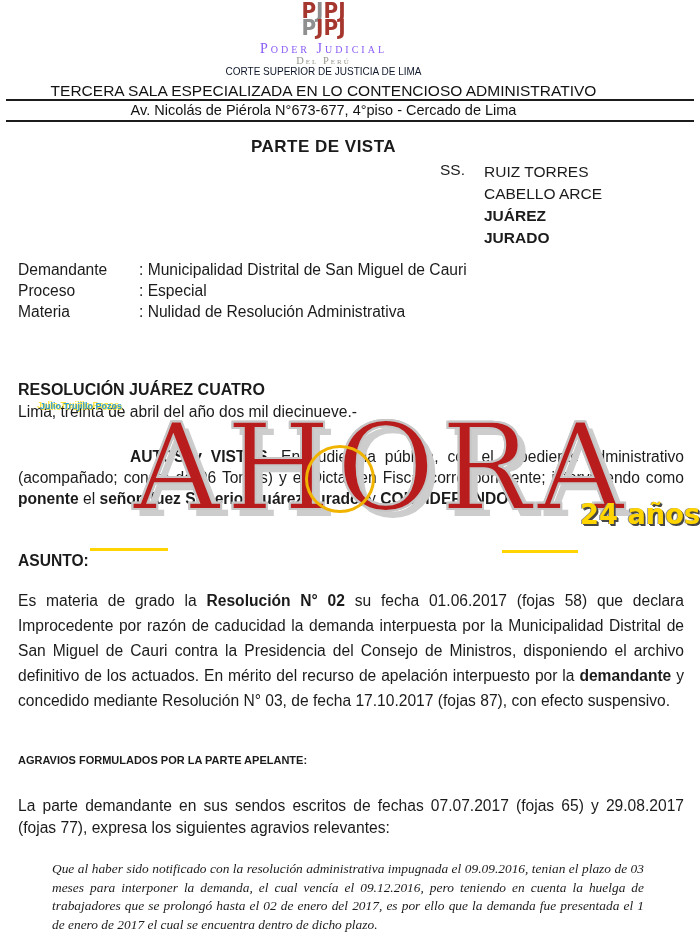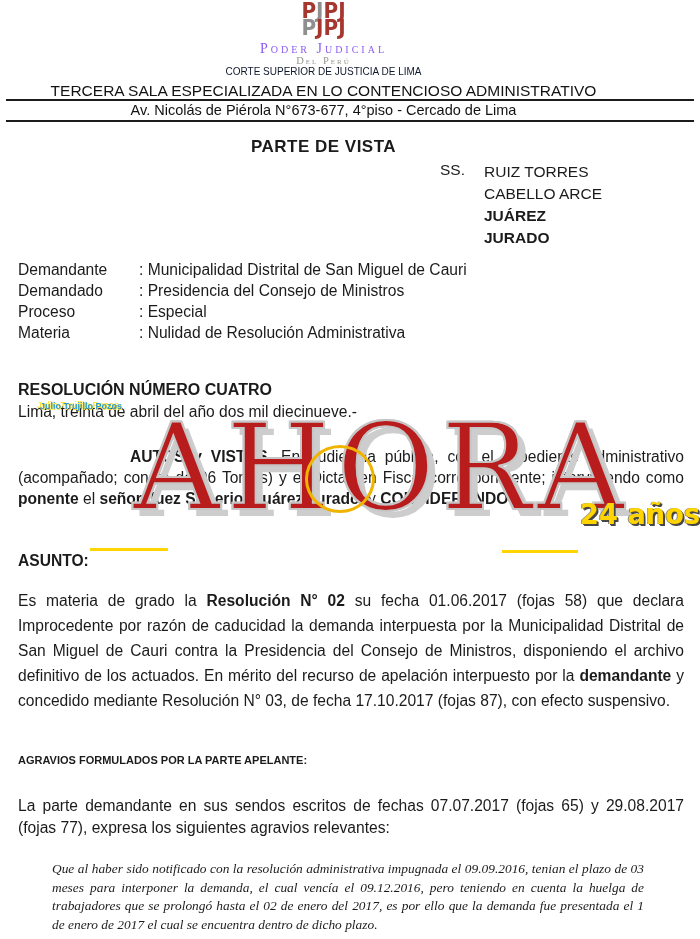--- a/index.html
+++ b/index.html
@@ -94,26 +94,25 @@
 <div class="abs ss-label">SS.</div>
 <div class="abs judges">
   <div>RUIZ TORRES</div>
   <div>CABELLO ARCE</div>
   <div class="b">JUÁREZ</div>
   <div class="b">JURADO</div>
 </div>
 
 <div class="abs case">
   <div class="crow"><span class="lab">Demandante</span><span class="val">Municipalidad Distrital de San Miguel de Cauri</span></div>
-  <div class="crow"><span class="lab">Demandado</span><span class="val">Presidencia del Consejo de Ministros</span></div>
   <div class="crow"><span class="lab">Proceso</span><span class="val">Especial</span></div>
   <div class="crow"><span class="lab">Materia</span><span class="val">Nulidad de Resolución Administrativa</span></div>
 </div>
 
-<div class="abs res-head">RESOLUCIÓN NÚMERO CUATRO</div>
+<div class="abs res-head">RESOLUCIÓN JUÁREZ CUATRO</div>
 <div class="abs date-line">Lima, treinta de abril del año dos mil diecinueve.-</div>
 <span class="abs stamp yellow">Julio Trujillo Pozos</span>
 <span class="abs stamp blue">Julio Trujillo Pozos</span>
 
 <p class="abs para autos"><span class="b">AUTOS y VISTOS,</span><span> En audiencia pública, con el expediente administrativo (acompañado; consta de 06 Tomos) y el Dictamen Fiscal correspondiente; interviniendo como </span><span class="b">ponente</span><span> el </span><span class="b">señor Juez Superior Juárez Jurado</span><span>; y </span><span class="b">CONSIDERANDO:</span></p>
 
 <div class="abs watermark">AHORA</div>
 <div class="abs circle"></div>
 <div class="abs badge">24 años</div>
 <div class="abs yline yline1"></div>

